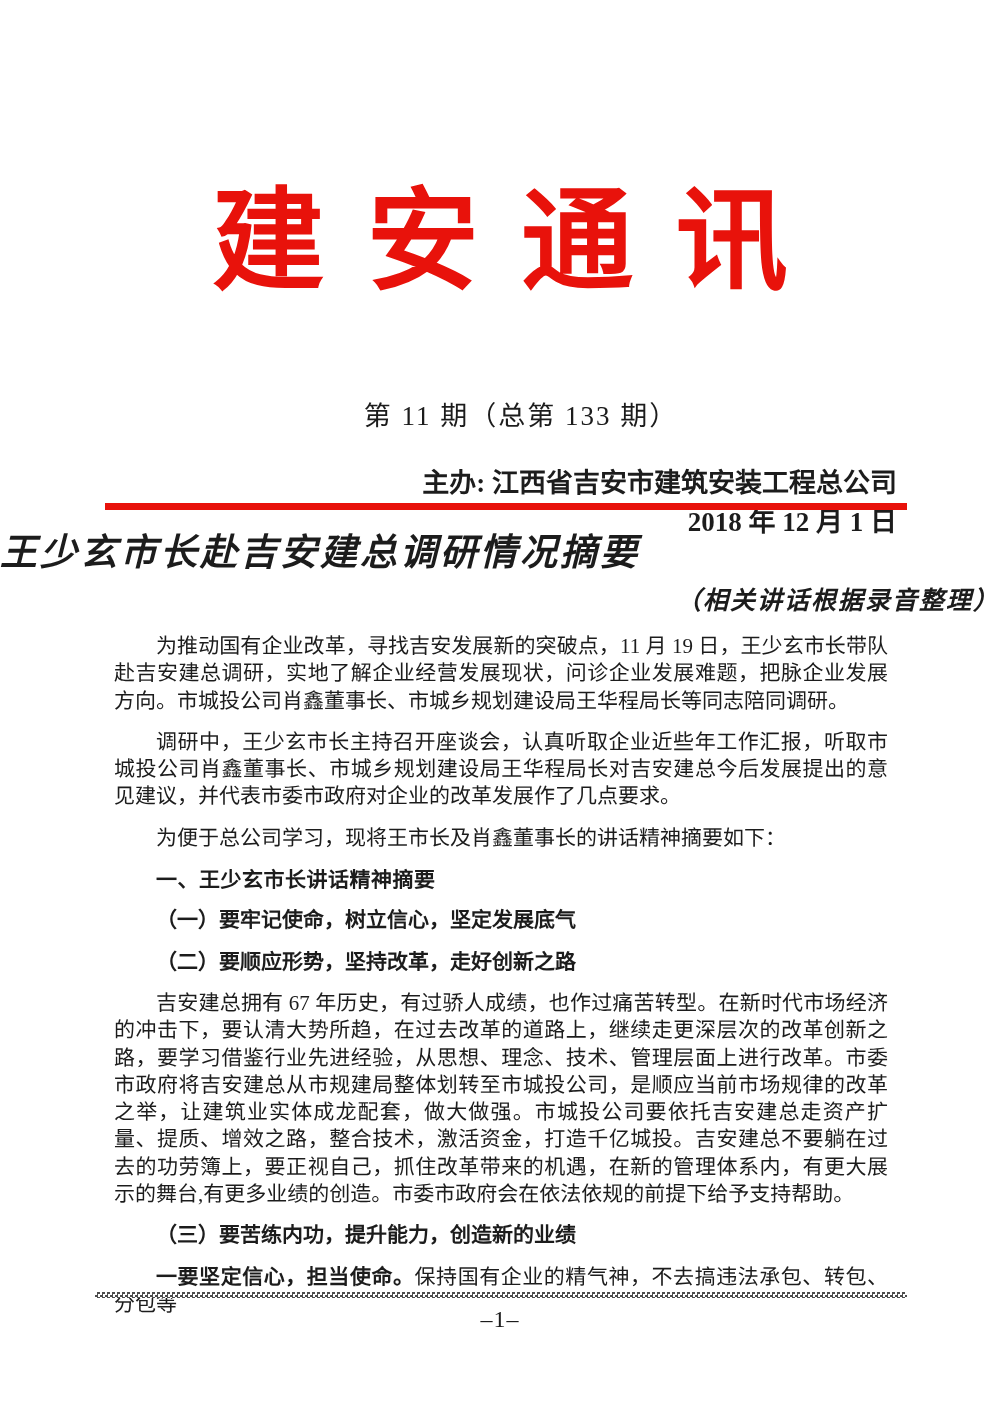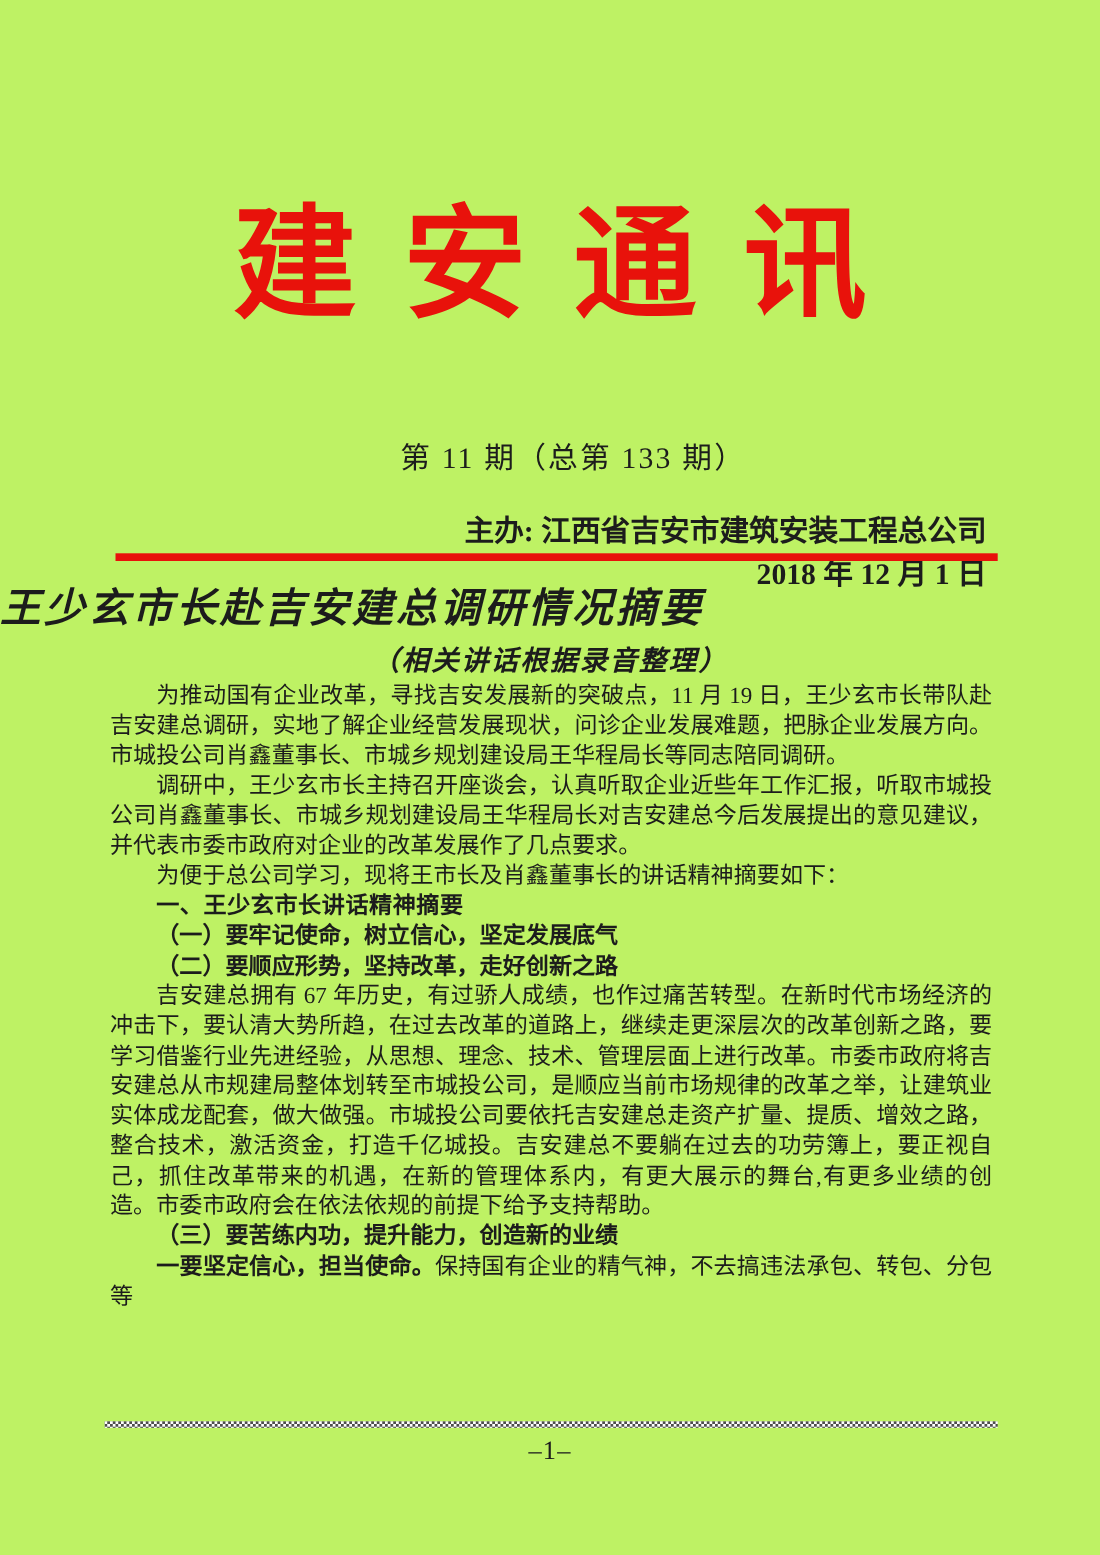--- a/index.html
+++ b/index.html
@@ -1,21 +1,21 @@
 <!DOCTYPE html>
 <html lang="zh-CN"><head>
 <meta charset="utf-8">
 <style>
   html, body { margin: 0; padding: 0; background: #9e9e9e; }
   .page {
     position: relative;
     width: 1000px;
     height: 1414px;
     margin: 0 auto;
-    background: #bef264;
+    background: #ffffff;
     font-family: "Liberation Serif", "DejaVu Serif", serif;
     color: #1c1c1c;
     overflow: hidden;
     --red: #e8120b;
   }
 
   
   .masthead {
     position: absolute;
     top: 178px; left: 0; right: 0;
@@ -63,38 +63,38 @@
     top: 522px; left: 0; right: 0;
     font-size: 37px;
     font-weight: bold;
     font-style: italic;
     letter-spacing: 3px;
     white-space: nowrap;
   }
   .article-subtitle {
     position: absolute;
     top: 580px; left: 0; right: 0;
-    text-align: center;
+    text-align: right;
     font-size: 25px;
     font-weight: bold;
     font-style: italic;
     letter-spacing: 2px;
     white-space: nowrap;
   }
 
   
   .article-body {
     position: absolute;
     top: 619px; left: 100px;
     width: 802px;
     font-size: 21px;
     line-height: 27.3px;
     text-align: justify;
   }
-  .blk { margin: 0; text-indent: 2em; }
+  .blk { margin: 14px; text-indent: 2em; }
   .blk.p { font-weight: normal; }
   .blk.h-sans {
     font-family: "Liberation Sans", "DejaVu Sans", sans-serif;
     font-weight: bold;
     letter-spacing: 0.5px;
   }
   .blk.h-bold { font-weight: bold; }
   .blk b.lead { font-weight: bold; }
 
   

